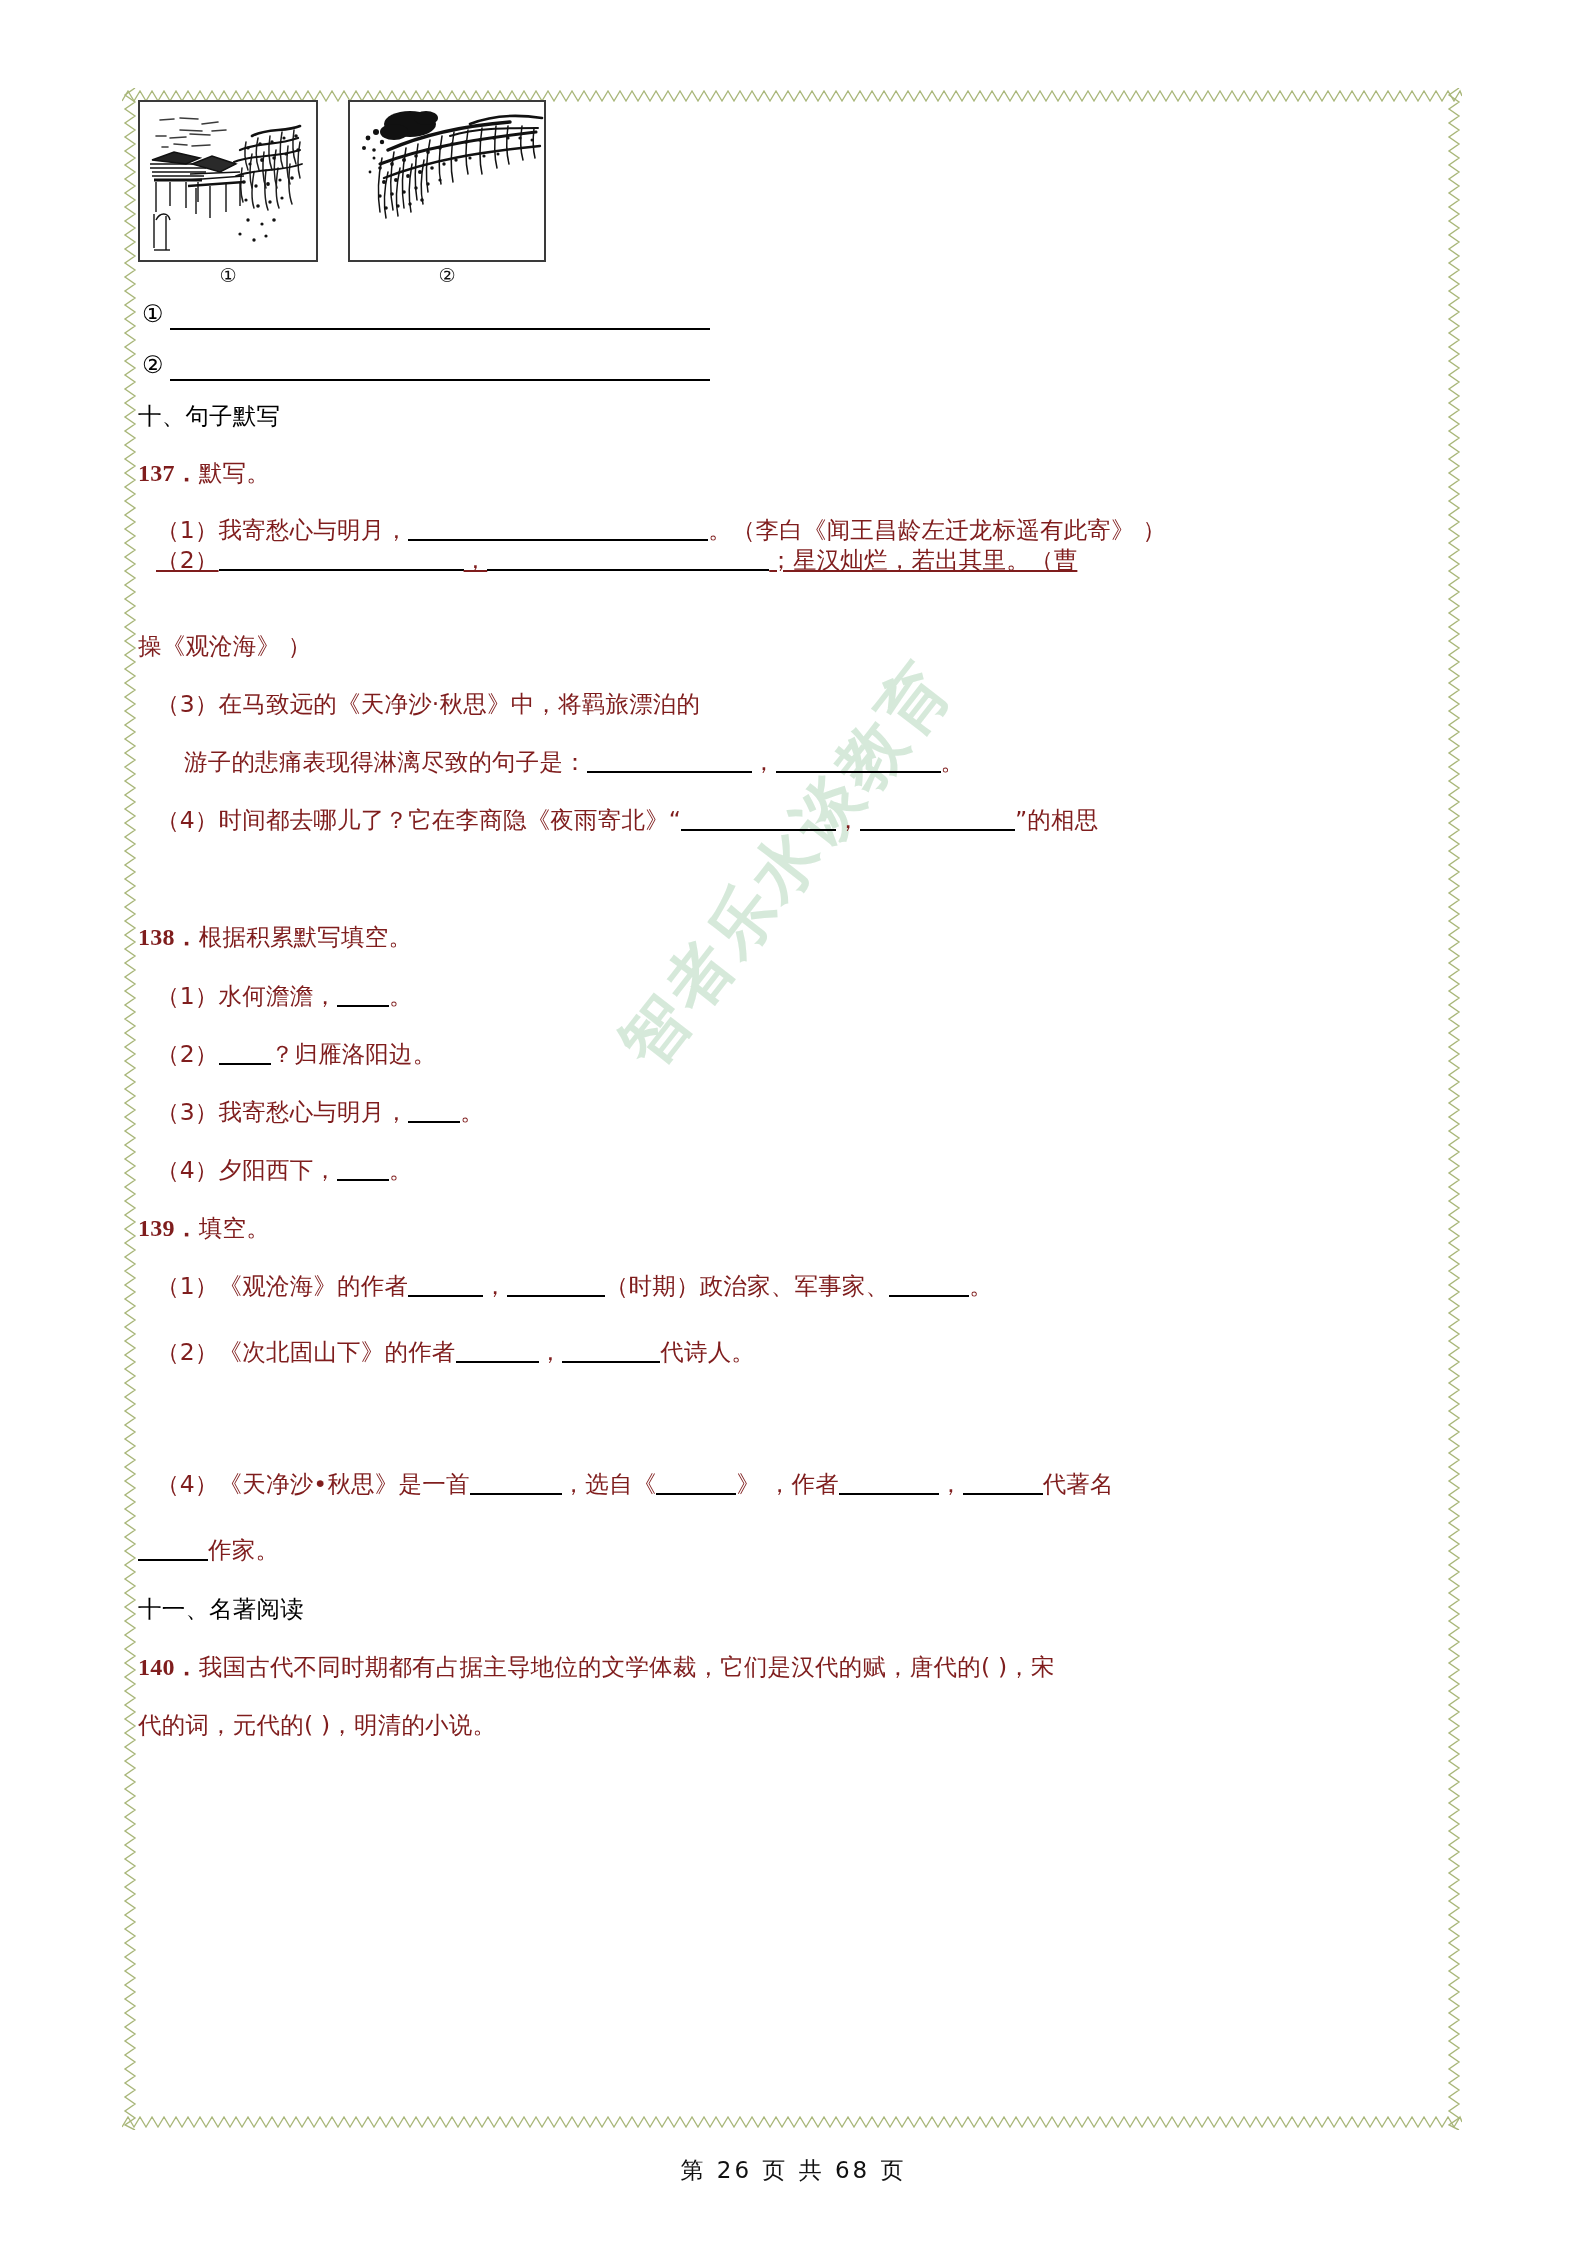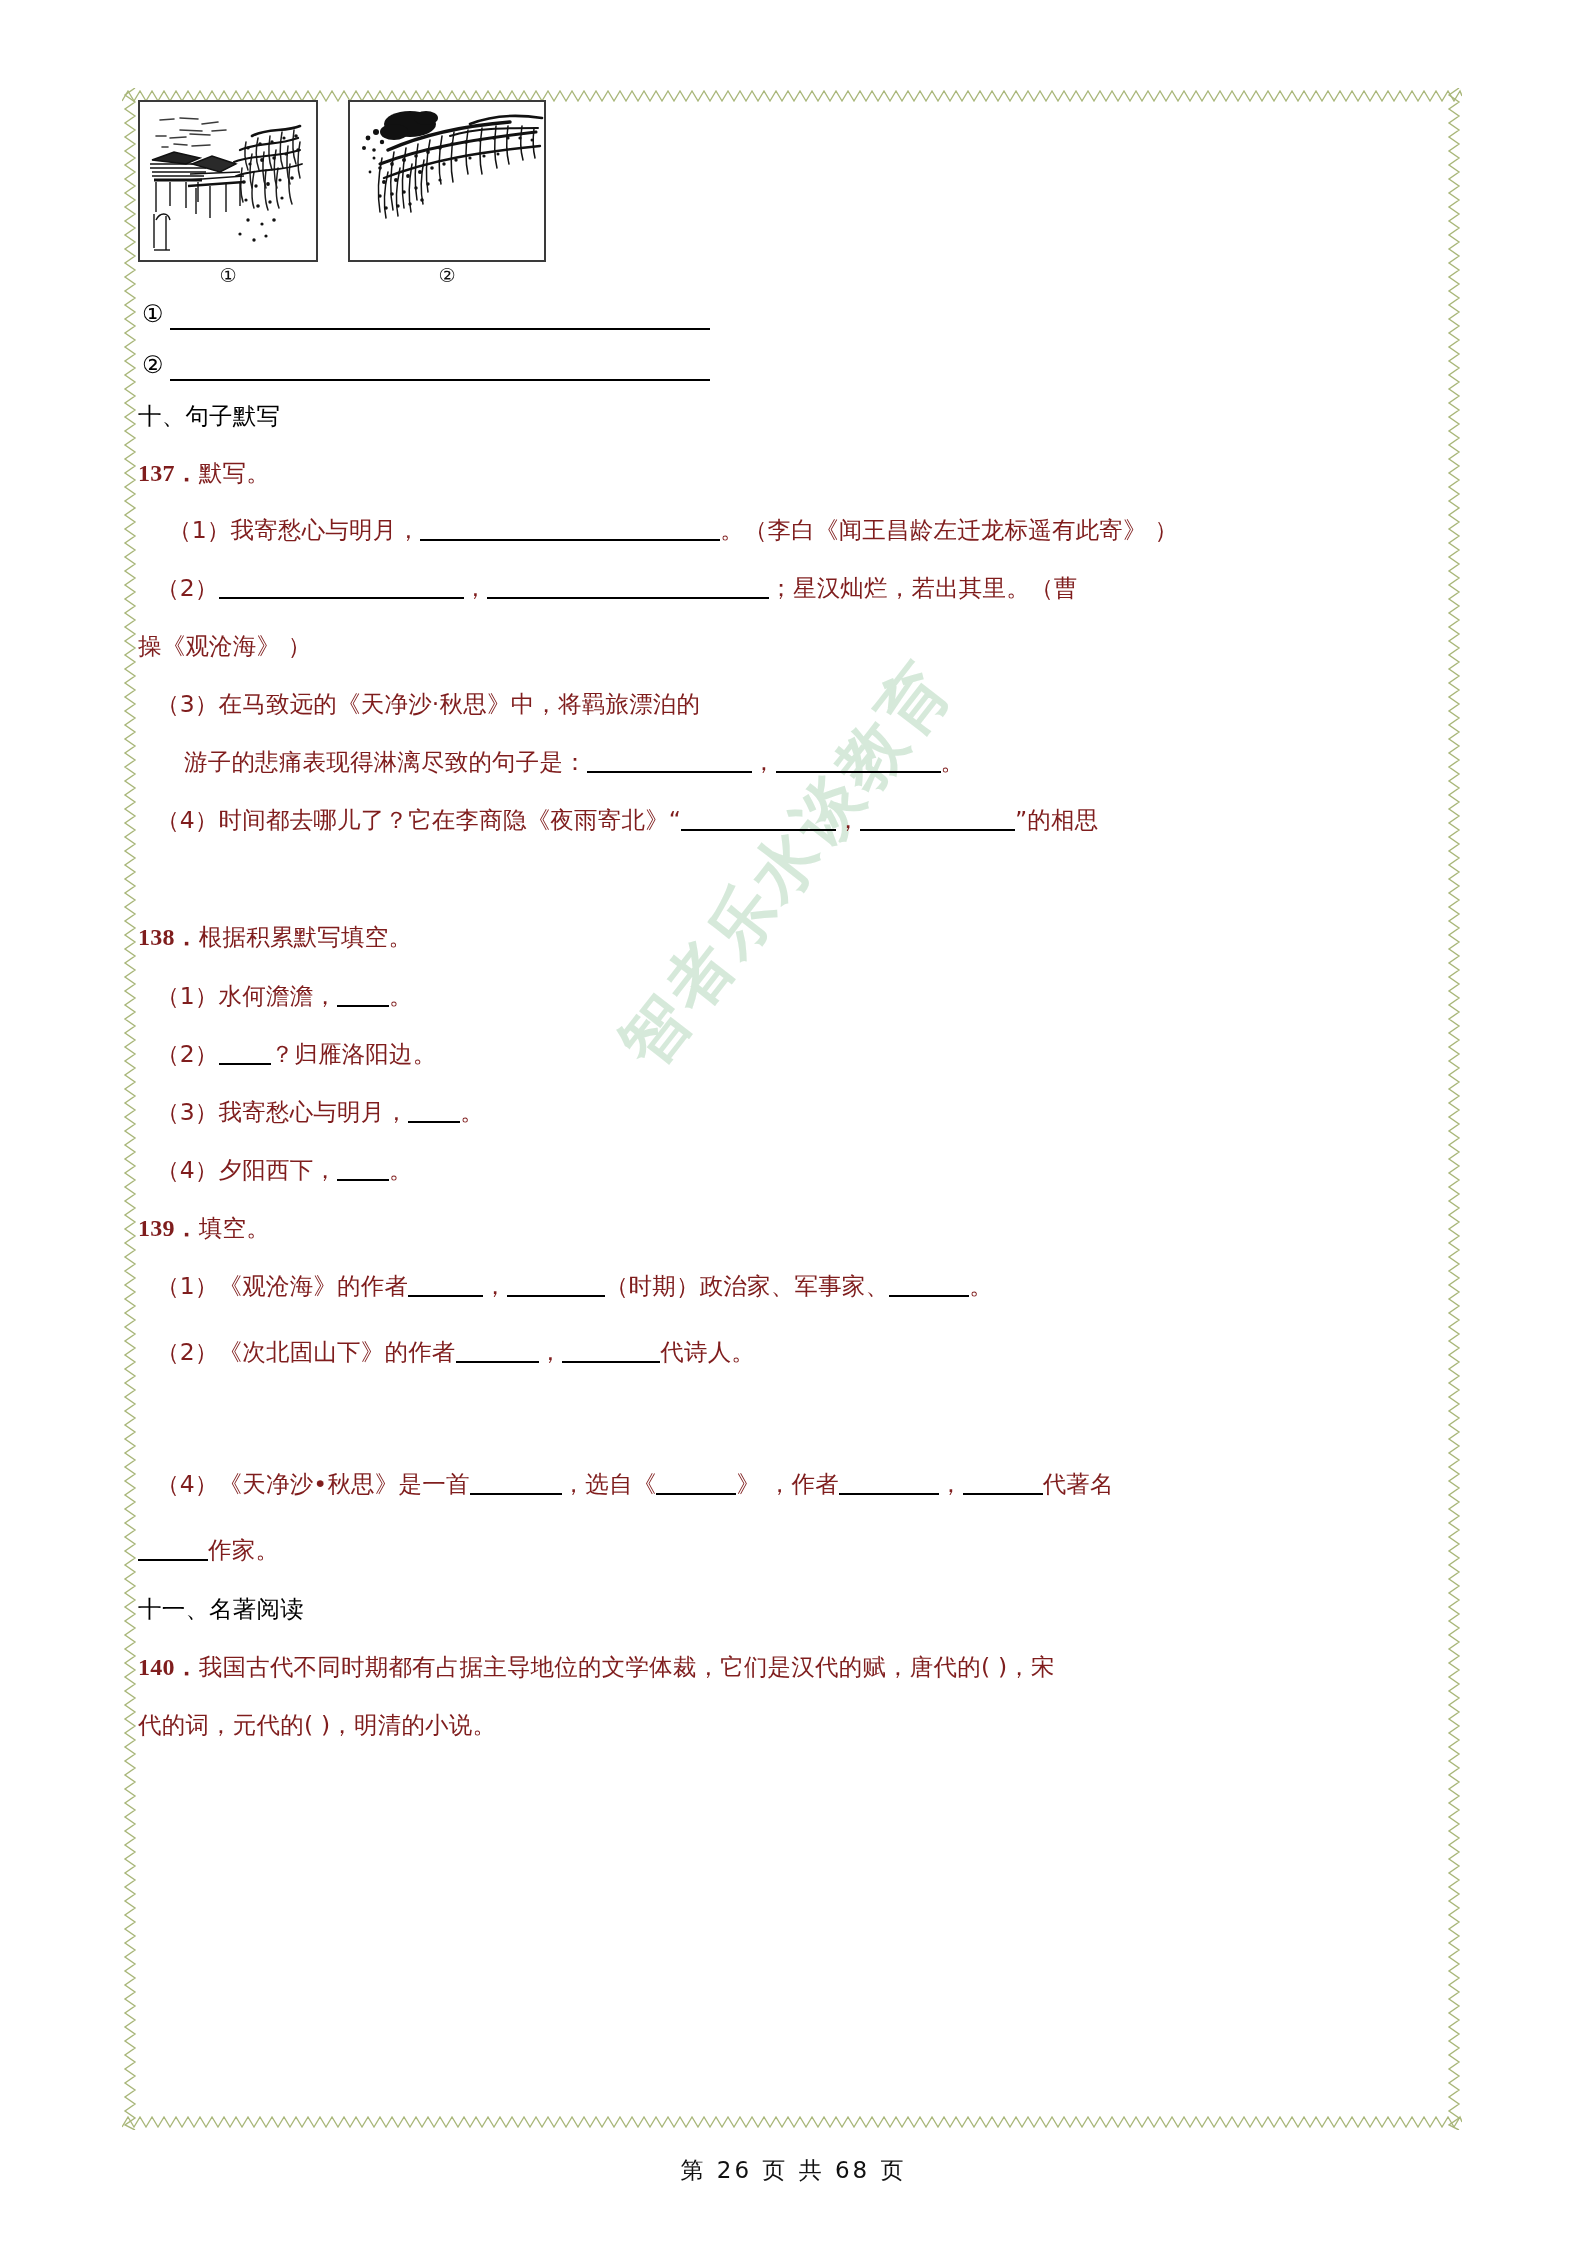--- a/index.html
+++ b/index.html
@@ -383,25 +383,25 @@
 
     <div class="circled" style="left:4px; top:251px;">②</div>
     <div class="answer-rule" style="left:32px; top:279px; width:540px;"></div>
 
     <div class="line sec-head" style="left:0px; top:300px;">十、句子默写</div>
 
     <div class="line" style="left:0px; top:357px;">
       <span class="qnum">137．</span><span>默写。</span>
     </div>
 
-    <div class="line" style="left:18px; top:414px;margin-left:12px;">
+    <div class="line" style="left:18px; top:414px;">
       <span>（1）</span><span>我寄愁心与明月，</span><span class="blank" style="width:300px;"></span><span>。（李白《闻王昌龄左迁龙标遥有此寄》 ）</span>
     </div>
 
-    <div class="line" style="left:18px; top:472px;">
+    <div class="line" style="left:18px; top:444px;text-decoration:underline;">
       <span>（2）</span><span class="blank" style="width:245px;"></span><span>，</span><span class="blank" style="width:282px;"></span><span>；星汉灿烂，若出其里。（曹</span>
     </div>
     <div class="line" style="left:0px; top:530px;">操《观沧海》 ）</div>
 
     <div class="line" style="left:18px; top:588px;">
       <span>（3）</span><span>在马致远的《天净沙·秋思》中，将羁旅漂泊的</span>
     </div>
     <div class="line" style="left:0px; top:646px;margin-left:46px;">
       <span>游子的悲痛表现得淋漓尽致的句子是：</span><span class="blank" style="width:165px;"></span><span>，</span><span class="blank" style="width:165px;"></span><span>。</span>
     </div>

